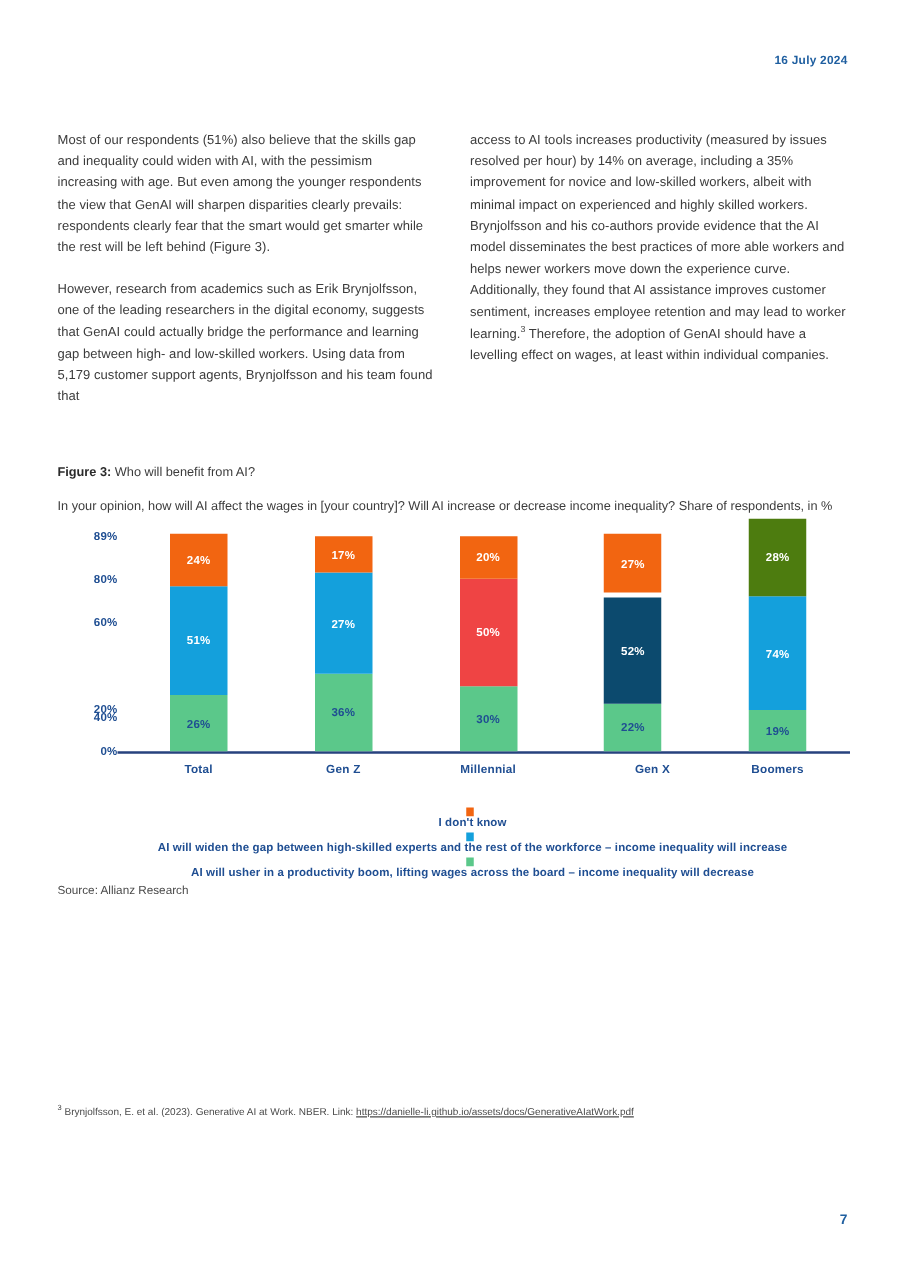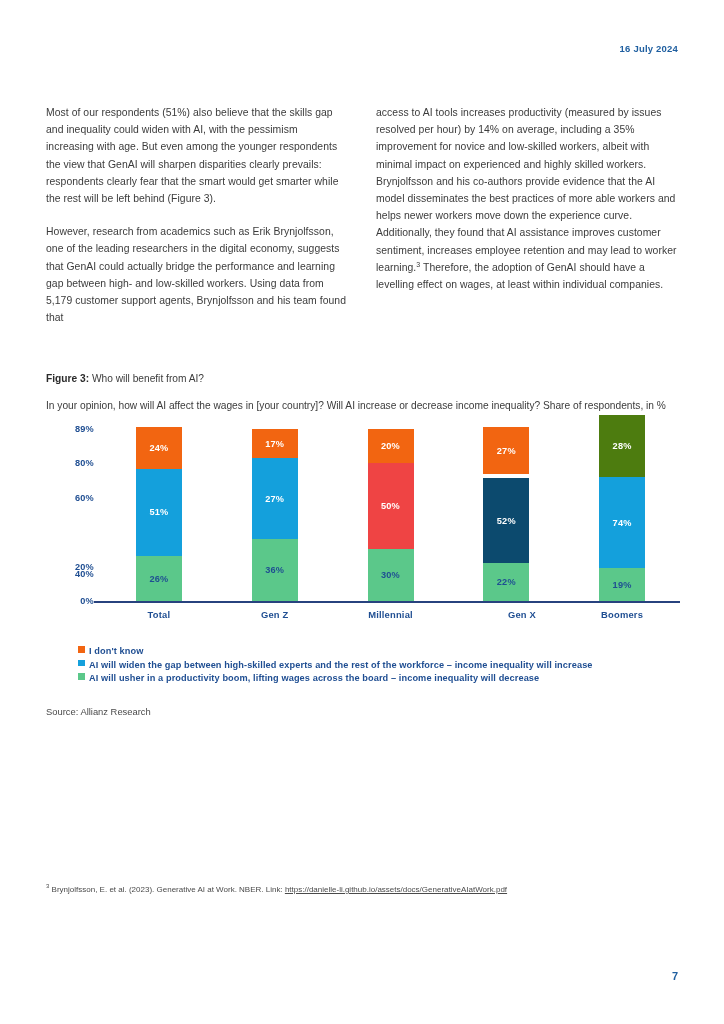--- a/index.html
+++ b/index.html
@@ -144,21 +144,23 @@
 
   
   .legend {
     position: absolute;
     left: 78px;
     top: 646px;
     width: 600px;
   }
   .legend-row {
     display: flex;
+    align-items: center;
     margin-bottom: 3.5px;
+    flex-direction: column;
   }
   .legend-swatch {
     width: 6.5px;
     height: 6.5px;
     margin-right: 4.5px;
     flex: 0 0 auto;
   }
   .legend-text {
     font-size: 9.2px;
     font-weight: bold;

